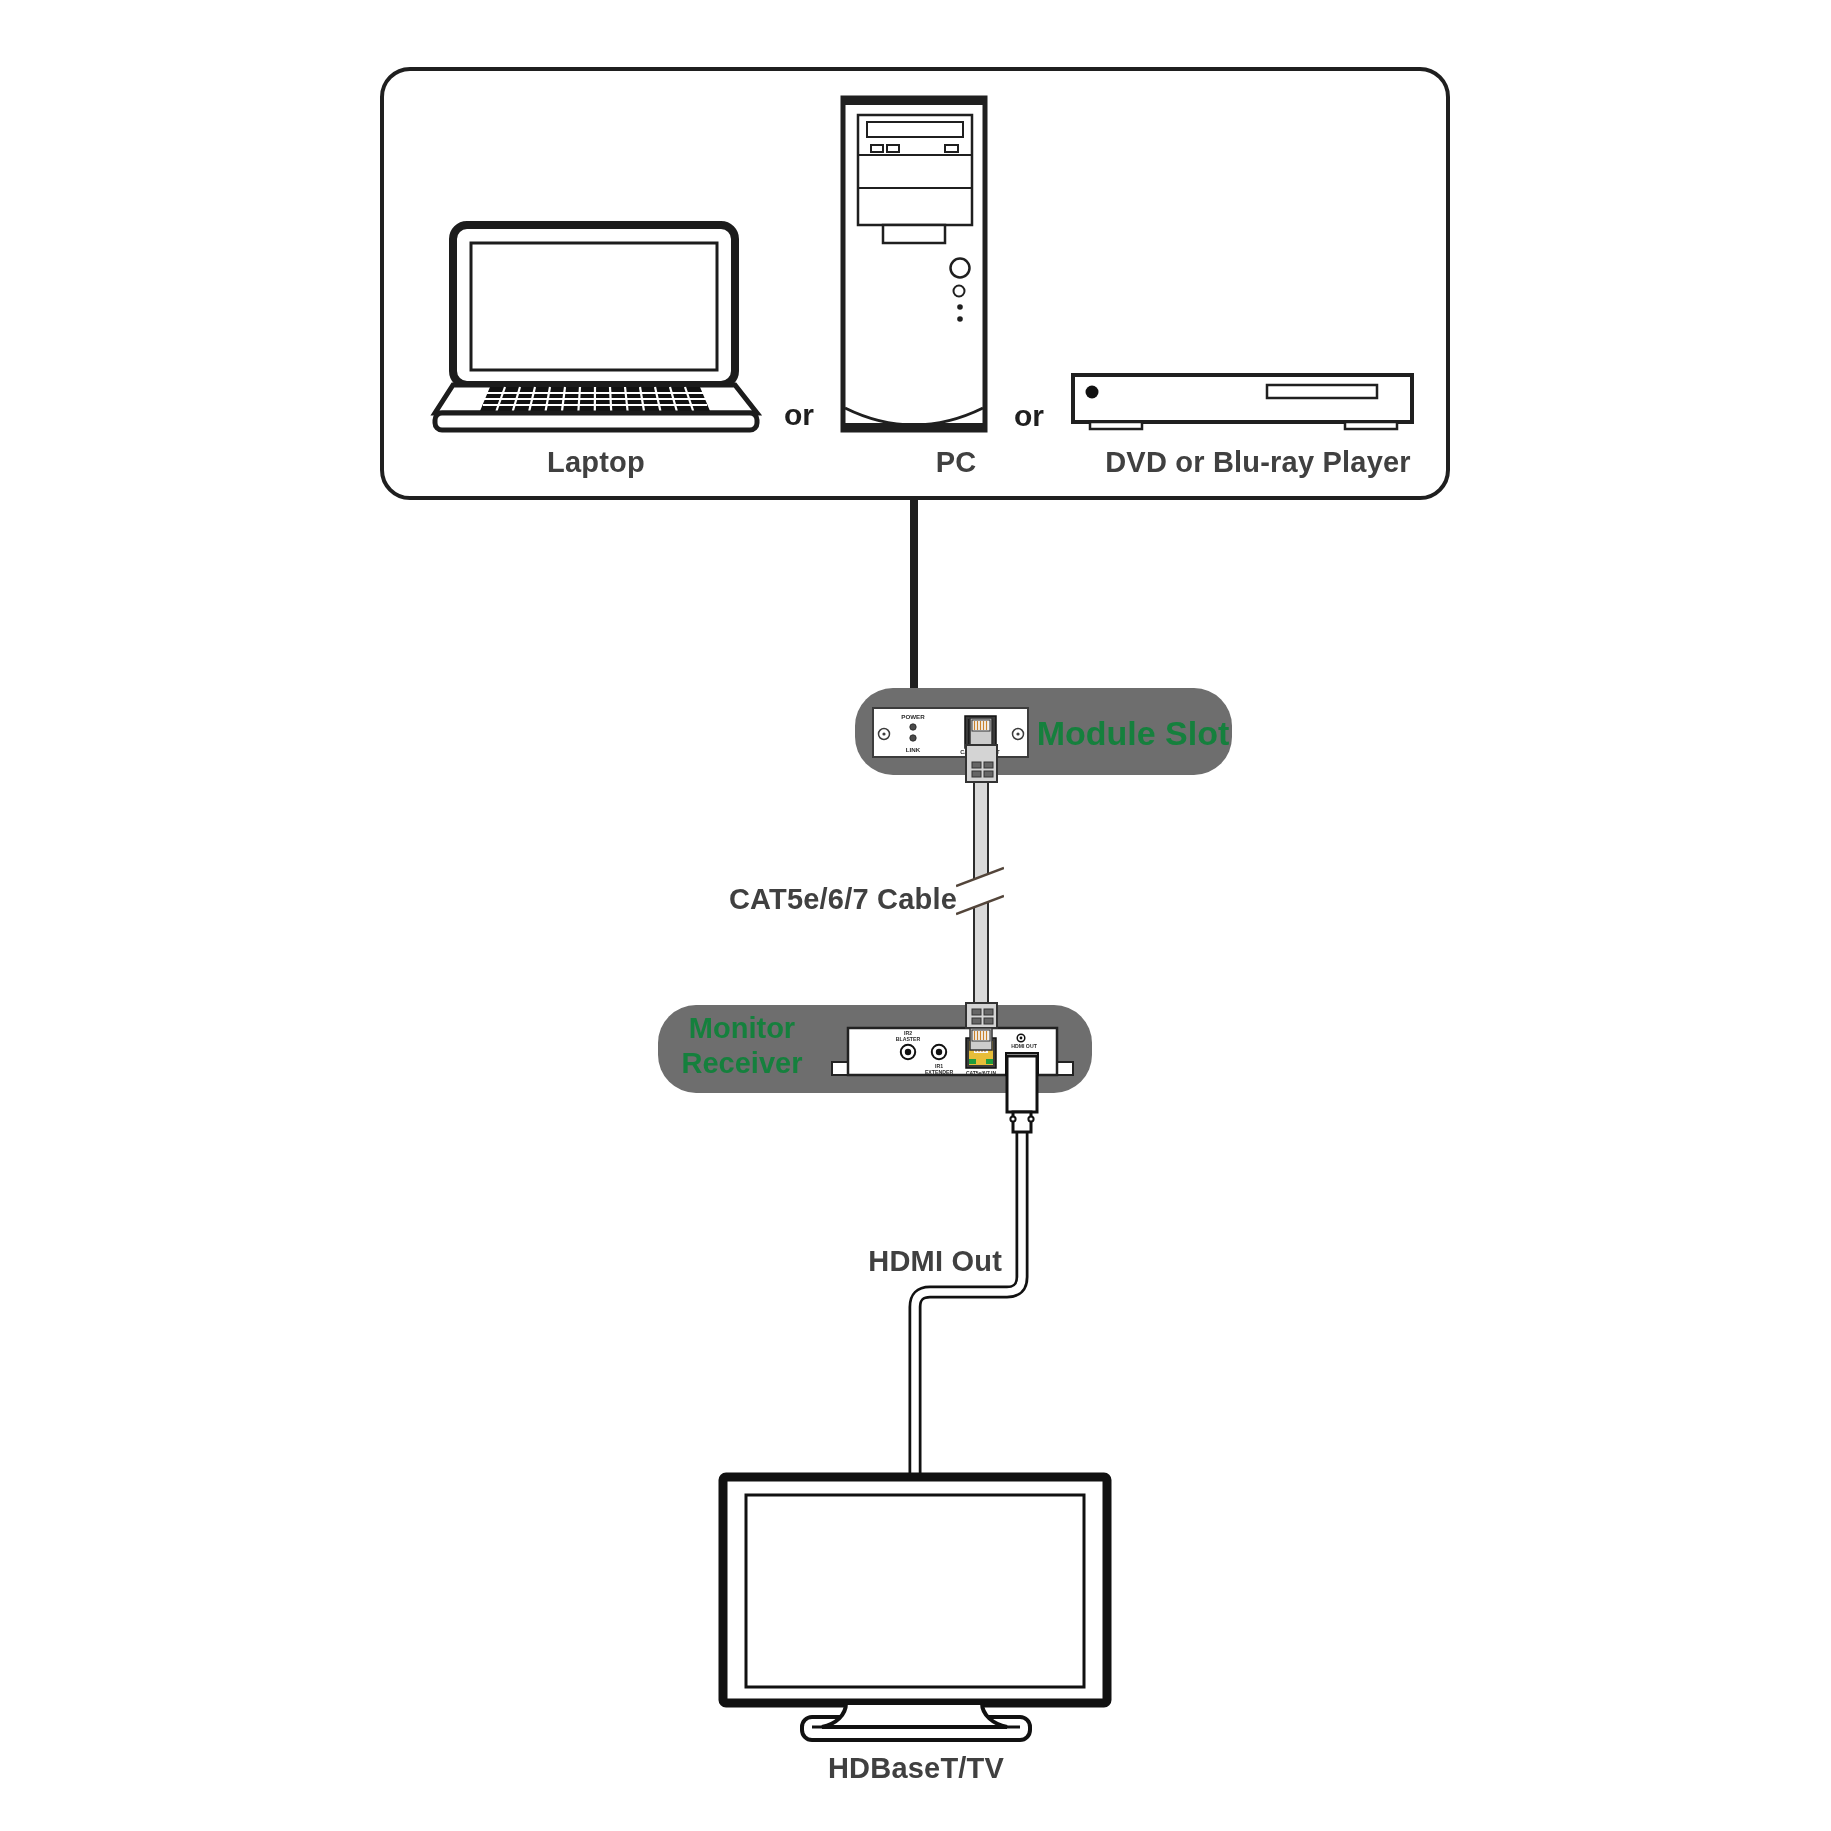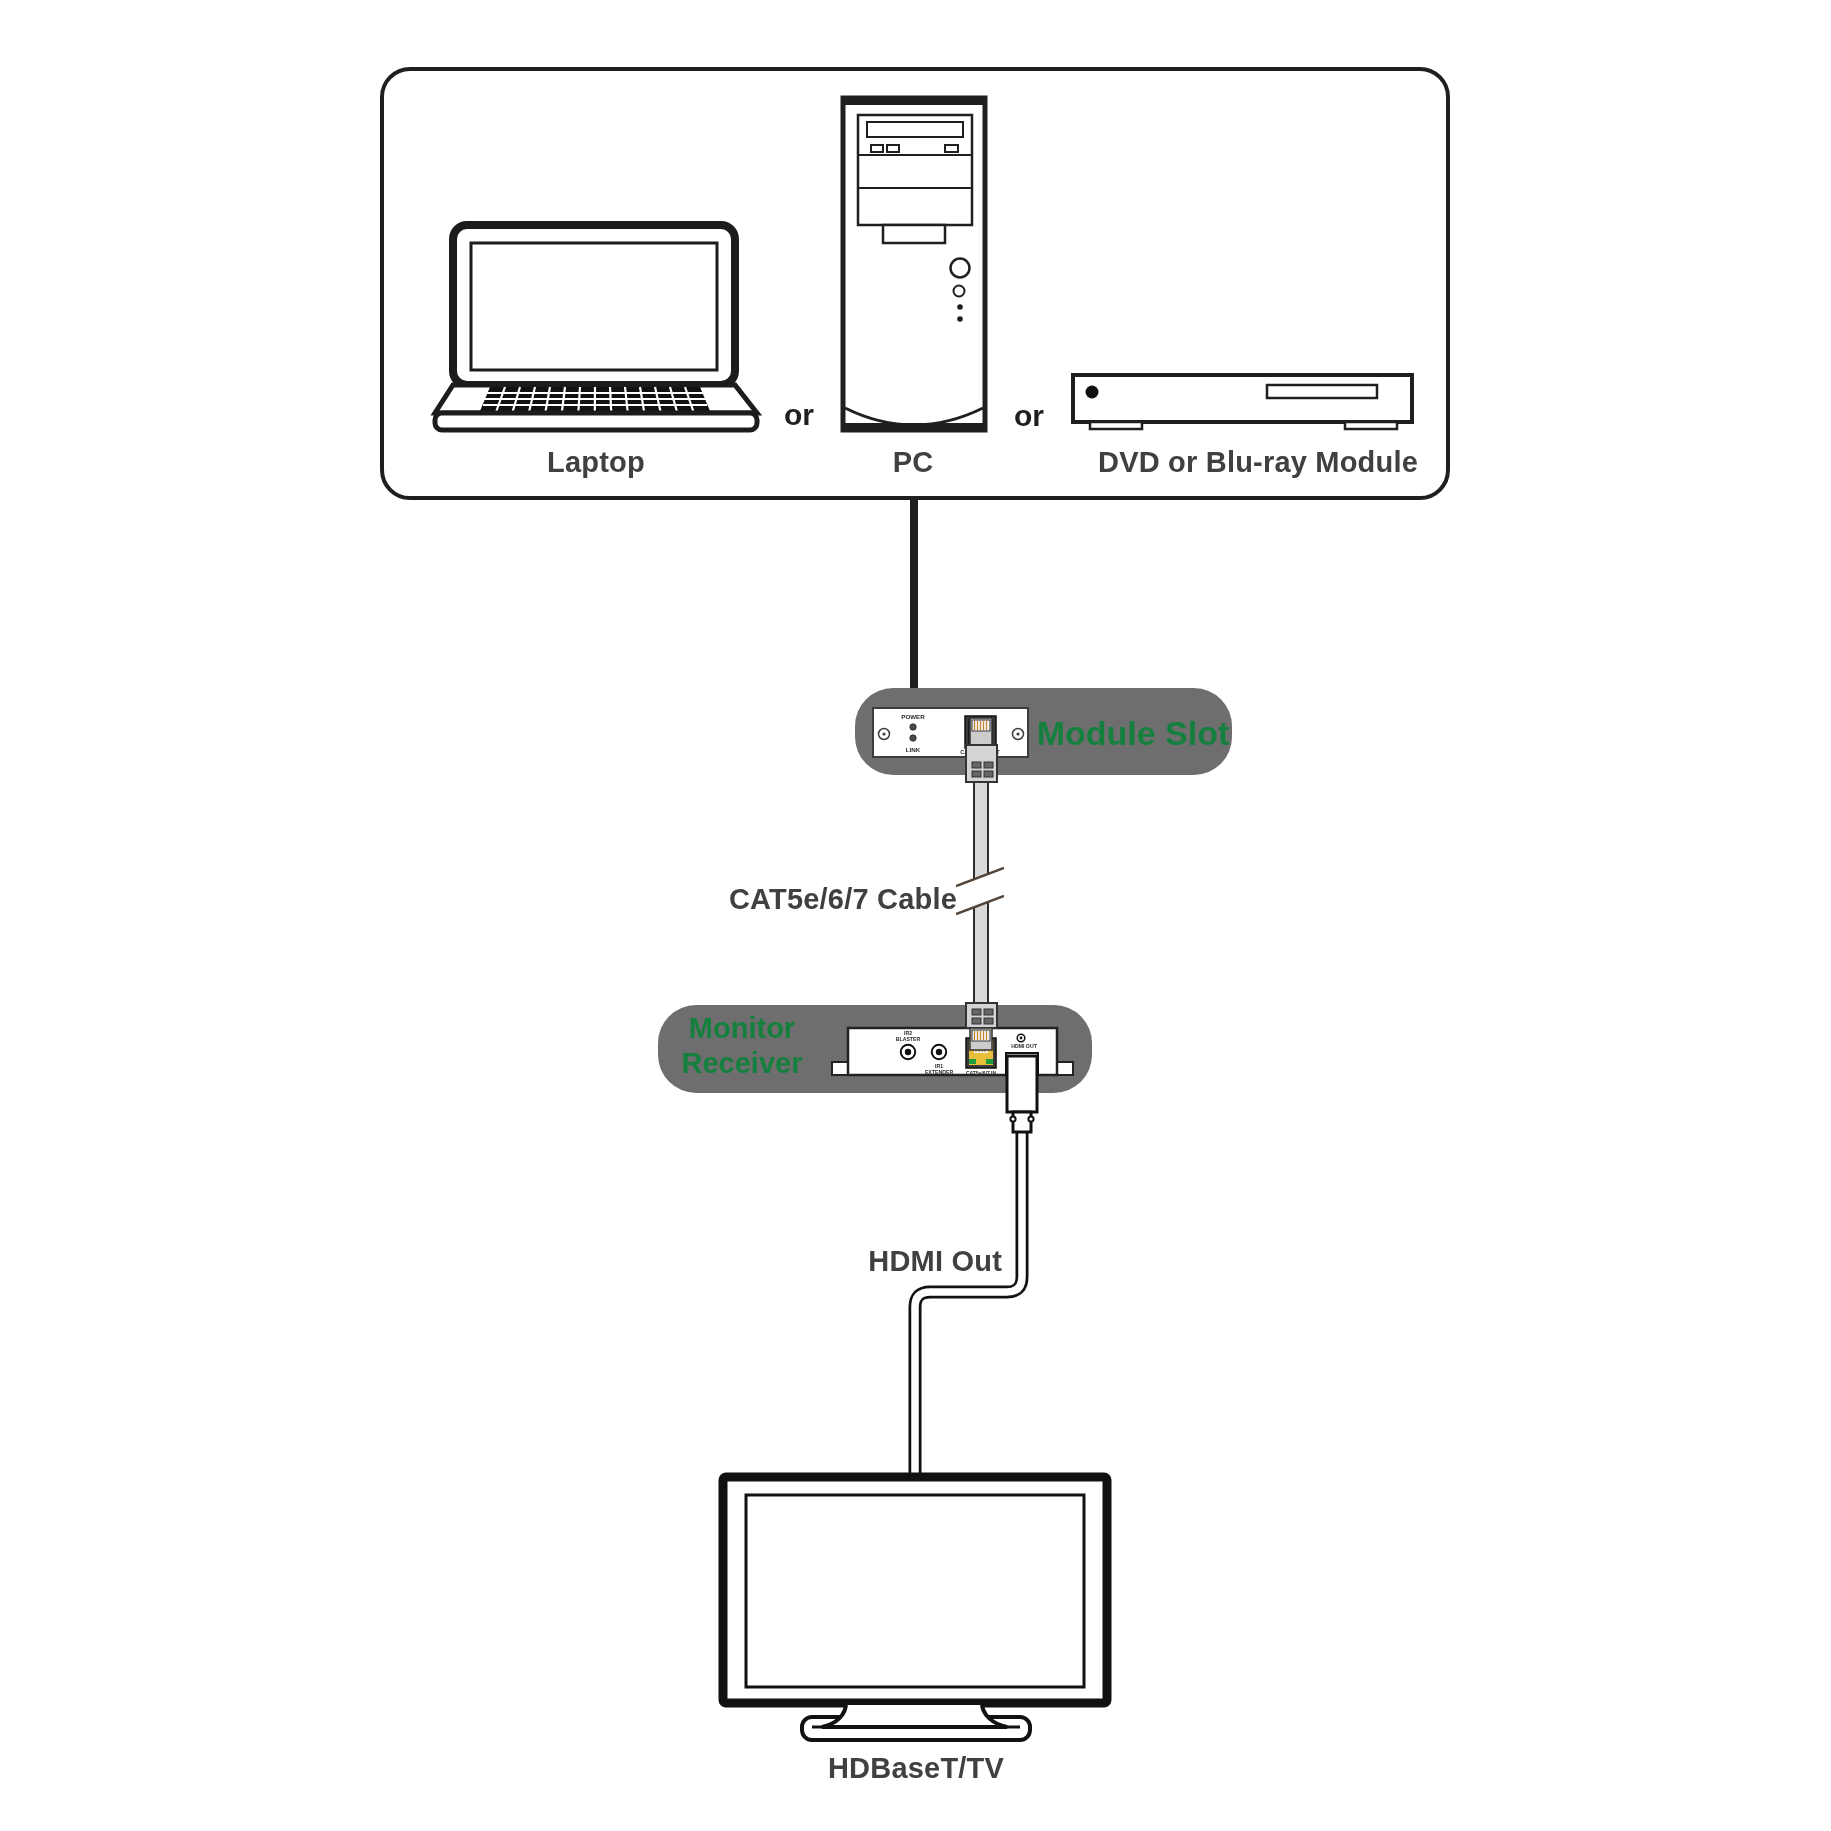--- a/index.html
+++ b/index.html
@@ -79,22 +79,22 @@
     <rect x="5" y="5" width="339" height="47" fill="#fff" stroke="#1f1f1f" stroke-width="4"></rect>
     <circle cx="24" cy="22" r="6.5" fill="#111"></circle>
     <rect x="199" y="15" width="110" height="13" fill="#fff" stroke="#1f1f1f" stroke-width="2.5"></rect>
     <rect x="22" y="52" width="52" height="7" fill="#fff" stroke="#1f1f1f" stroke-width="2.5"></rect>
     <rect x="277" y="52" width="52" height="7" fill="#fff" stroke="#1f1f1f" stroke-width="2.5"></rect>
   </svg>
 
   <span class="or" style="left:799px;top:415px">or</span>
   <span class="or" style="left:1029px;top:416px">or</span>
   <span class="lbl" style="left:596px;top:462px">Laptop</span>
-  <span class="lbl" style="left:913px;top:462px">PC</span>
-  <span class="lbl" style="left:1258px;top:462px">DVD or Blu-ray Module</span>
+  <span class="lbl" style="left:956px;top:462px">PC</span>
+  <span class="lbl" style="left:1258px;top:462px">DVD or Blu-ray Player</span>
 
   <div class="src-line"></div>
 
   <div class="bubble" style="left:855px;top:688px;width:377px;height:87px"></div>
   <div class="bubble-title" style="left:1133px;top:733px;font-size:34px">Module Slot</div>
 
   <svg class="abs" style="left:869px;top:704px" width="162" height="56" viewBox="0 0 162 56">
     <rect x="4" y="4" width="155" height="49" fill="#fff" stroke="#3c3c3c" stroke-width="2"></rect>
     <g>
       <circle cx="15" cy="30" r="5.5" fill="#fff" stroke="#3c3c3c" stroke-width="1.5"></circle>

